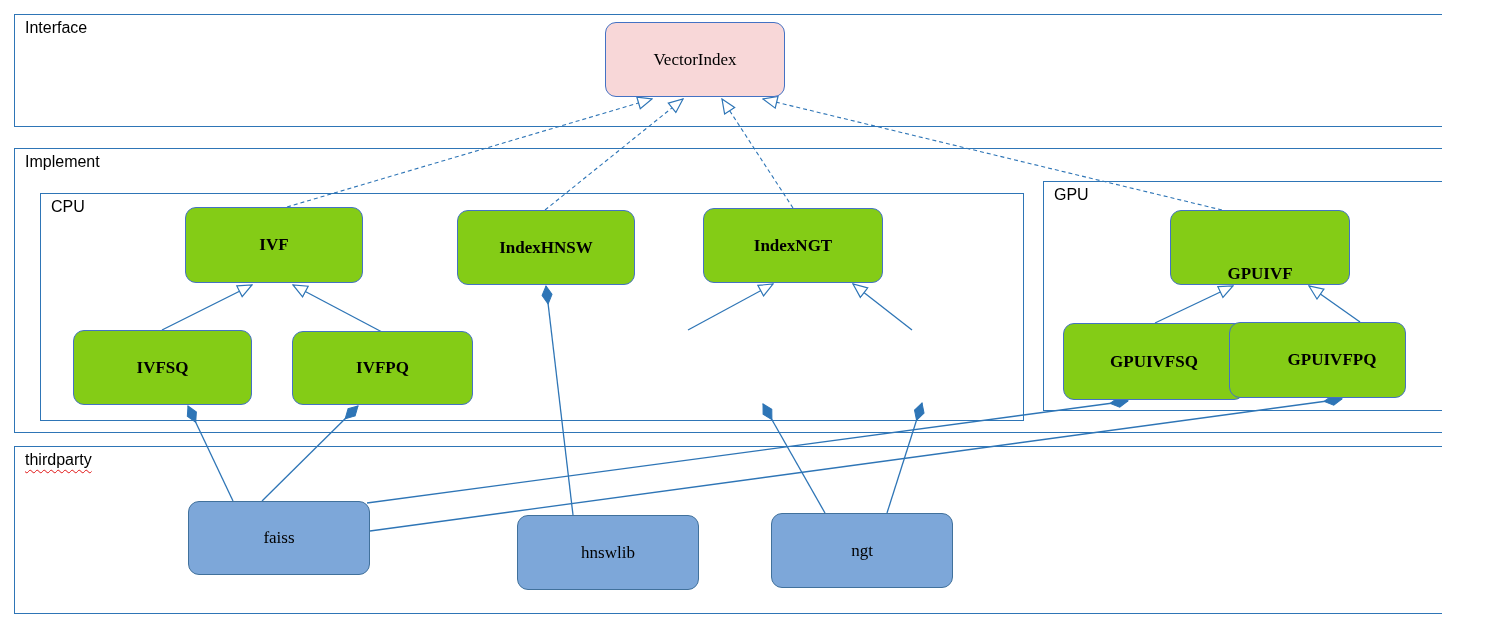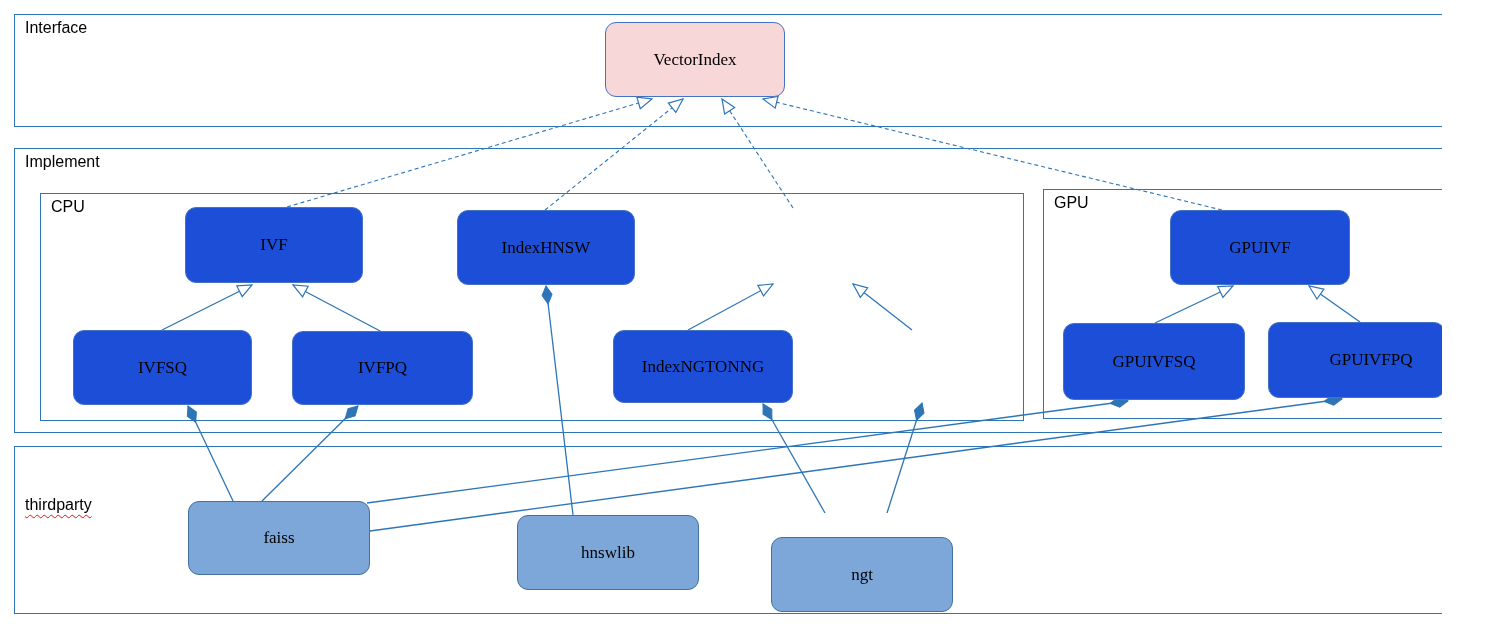--- a/index.html
+++ b/index.html
@@ -6,53 +6,53 @@
   .stage{position:relative;width:1442px;height:628px;background:#ffffff;overflow:hidden;
          font-family:"Liberation Sans", sans-serif;}
 
   
   .container{position:absolute;border:1.5px solid #2e75b6;background:transparent;box-sizing:border-box;}
   .clabel{position:absolute;left:10px;top:4px;font-size:16px;color:#000;
           font-family:"Liberation Sans", sans-serif;white-space:nowrap;}
   #c-interface {left:14px;  top:14px;  width:1473px; height:113px;}
   #c-implement {left:14px;  top:148px; width:1473px; height:285px;}
   #c-cpu       {left:40px;  top:193px; width:984px;  height:228px;}
-  #c-gpu       {left:1043px;top:189px; width:425px;  height:230px;}
+  #c-gpu       {left:1043px;top:181px; width:425px;  height:230px;}
   #c-thirdparty{left:14px;  top:446px; width:1473px; height:168px;}
   .squiggle{text-decoration:underline;text-decoration-style:wavy;
-            text-decoration-color:#e01515;text-decoration-thickness:1px;text-underline-offset:4px;margin-top:45px;}
+            text-decoration-color:#e01515;text-decoration-thickness:1px;text-underline-offset:4px;}
 
   
   svg.edges{position:absolute;left:0;top:0;z-index:2;pointer-events:none;}
   .edge{stroke:#2e75b6;stroke-width:1.3;fill:none;}
   .edge.dashed{stroke-dasharray:4 3;stroke-width:1.1;}
 
   
   .node{position:absolute;z-index:3;border:1.6px solid #4472c4;border-radius:11px;
         display:flex;align-items:center;justify-content:center;box-sizing:border-box;
         font-family:"Liberation Serif", serif;font-size:17px;color:#000;}
   .node span{white-space:nowrap;}
-  .green{background:#1d4ed8;}
+  .green{background:#84cc16;font-weight:bold;}
   .pink {background:#f8d7d8;}
   .blue {background:#7da7d9;border-color:#41719c;}
 
   #n-vectorindex {left:605px; top:22px;  width:180px; height:75px;text-align:right;}
   #n-ivf         {left:185px; top:207px; width:178px; height:76px;}
   #n-indexhnsw   {left:457px; top:210px; width:178px; height:75px;}
   #n-indexngt    {left:703px; top:208px; width:180px; height:75px;}
-  #n-gpuivf      {left:1170px;top:210px; width:180px; height:75px;}
+  #n-gpuivf      {left:1170px;top:210px; width:180px; height:75px;align-items:flex-end;}
   #n-ivfsq       {left:73px;  top:330px; width:179px; height:75px;}
   #n-ivfpq       {left:292px; top:331px; width:181px; height:74px;}
   #n-indexngtonng{left:613px; top:330px; width:180px; height:73px;}
   #n-indexngtanng{left:825px; top:330px; width:178px; height:72px;}
   #n-gpuivfsq    {left:1063px;top:323px; width:182px; height:77px;}
-  #n-gpuivfpq    {left:1268px;top:322px; width:177px; height:76px;padding-left:29px;}
+  #n-gpuivfpq    {left:1229px;top:322px; width:177px; height:76px;padding-left:29px;}
   #n-faiss       {left:188px; top:501px; width:182px; height:74px;}
   #n-hnswlib     {left:485px; top:515px; width:182px; height:75px;margin-left:32px;}
-  #n-ngt         {left:771px; top:513px; width:182px; height:75px;margin-top:24px;}
+  #n-ngt         {left:771px; top:513px; width:182px; height:75px;}
 </style>
 </head>
 <body>
 
 <div class="stage">
 
   <div class="container" id="c-interface">
     <span class="clabel">Interface</span>
   </div>
   <div class="container" id="c-implement">
@@ -102,28 +102,28 @@
   <div class="node pink" id="n-vectorindex">
       <span>VectorIndex</span>
     </div>
 
   <div class="node green" id="n-ivf">
       <span>IVF</span>
     </div>
   <div class="node green" id="n-indexhnsw">
       <span>IndexHNSW</span>
     </div>
+  <div class="node green" id="n-indexngt">
+      <span>IndexNGT</span>
+    </div>
   <div class="node green" id="n-ivfsq">
       <span>IVFSQ</span>
     </div>
   <div class="node green" id="n-ivfpq">
       <span>IVFPQ</span>
-    </div>
-  <div class="node green" id="n-indexngtonng">
-      <span>IndexNGTONNG</span>
     </div>
 
   <div class="node green" id="n-gpuivf">
       <span>GPUIVF</span>
     </div>
   <div class="node green" id="n-gpuivfsq">
       <span>GPUIVFSQ</span>
     </div>
   <div class="node green" id="n-gpuivfpq">
       <span>GPUIVFPQ</span>

